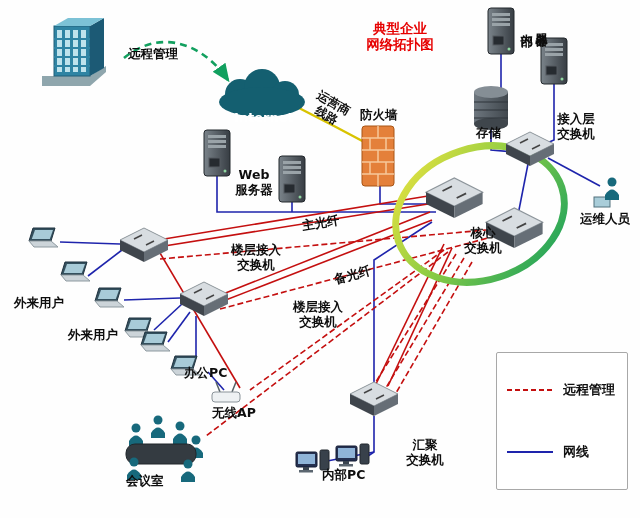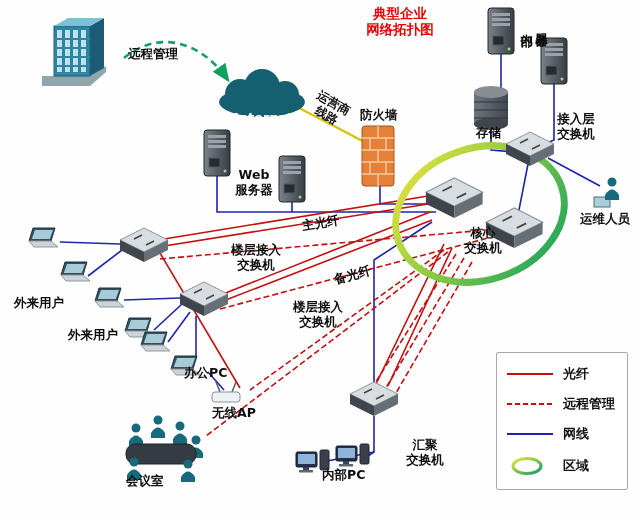--- a/index.html
+++ b/index.html
@@ -214,21 +214,21 @@
       <rect x="594" y="197" width="16" height="10" fill="#a9cdd9" stroke="#51707c"></rect>
       <use href="#man" transform="translate(612,182)" fill="#17697c"></use>
     </g>
 
     <g>
       <use href="#desktop" transform="translate(296,452)"></use>
       <use href="#desktop" transform="translate(336,446)"></use>
     </g>
   </svg>
 
-  <div class="lbl red center" style="left:358px;top:6px;width:84px;font-size:13.5px;">典型企业
+  <div class="lbl red center" style="left:358px;top:21px;width:84px;font-size:13.5px;">典型企业
 网络拓扑图</div>
 
   <div class="lbl" style="left:128px;top:47px;">远程管理</div>
 
   <div class="lbl white center" style="left:234px;top:88px;width:58px;font-size:13px;margin-top:22px;">Internet</div>
 
   <div class="lbl center" style="left:318px;top:86px;width:44px;font-size:12px;transform:rotate(30deg);transform-origin:top left;">运营商
 线路</div>
 
   <div class="lbl" style="left:360px;top:108px;text-align:right;">防火墙</div>
@@ -268,45 +268,27 @@
   <div class="lbl center" style="left:400px;top:394px;width:50px;margin-top:44px;">汇聚
 交换机</div>
 
   <div class="lbl" style="left:322px;top:468px;">内部PC</div>
 
   <div class="lbl" style="left:302px;top:216px;transform:rotate(-9deg);">主光纤</div>
 
   <div class="lbl" style="left:334px;top:268px;transform:rotate(-15deg);">备光纤</div>
 
   <div class="legend">
-    <div class="lrow">
-      <svg width="50" height="14">
-        <line x1="2" y1="7" x2="48" y2="7" stroke="#c40f0f" stroke-width="2.2"></line>
-      </svg>
-      <span class="txt">光纤</span>
-    </div>
     <div class="lrow">
       <svg width="50" height="14">
         <line x1="2" y1="7" x2="48" y2="7" stroke="#c40f0f" stroke-width="2.2" stroke-dasharray="5,3"></line>
       </svg>
       <span class="txt">远程管理</span>
     </div>
     <div class="lrow">
       <svg width="50" height="14">
         <line x1="2" y1="7" x2="48" y2="7" stroke="#1e24ac" stroke-width="2.2"></line>
       </svg>
       <span class="txt">网线</span>
     </div>
-    <div class="lrow">
-      <svg width="50" height="22">
-        <defs>
-          <linearGradient id="lgz" x1="0" y1="0" x2="1" y2="1">
-            <stop offset="0" stop-color="#f2e440"></stop>
-              <stop offset="1" stop-color="#0f9d60"></stop>
-          </linearGradient>
-        </defs>
-        <ellipse cx="22" cy="11" rx="14" ry="7.5" fill="none" stroke="url(#lgz)" stroke-width="3"></ellipse>
-      </svg>
-      <span class="txt">区域</span>
-    </div>
   </div>
 
 </div>
 
 </body></html>

